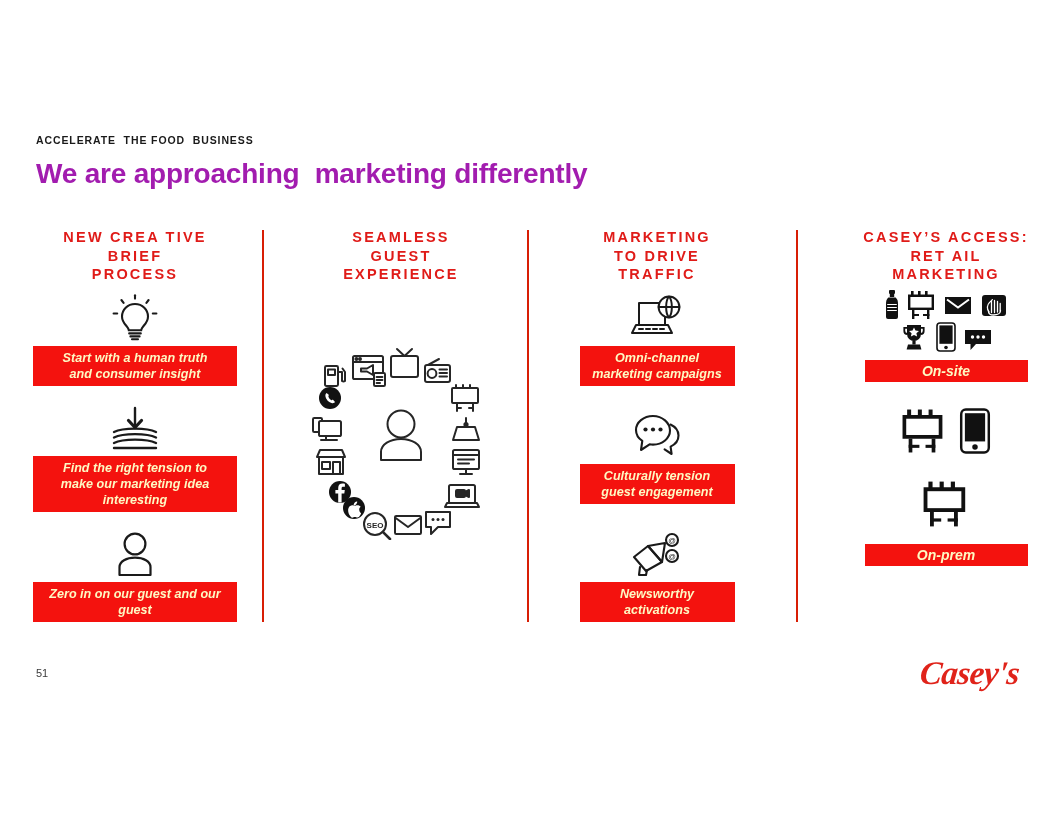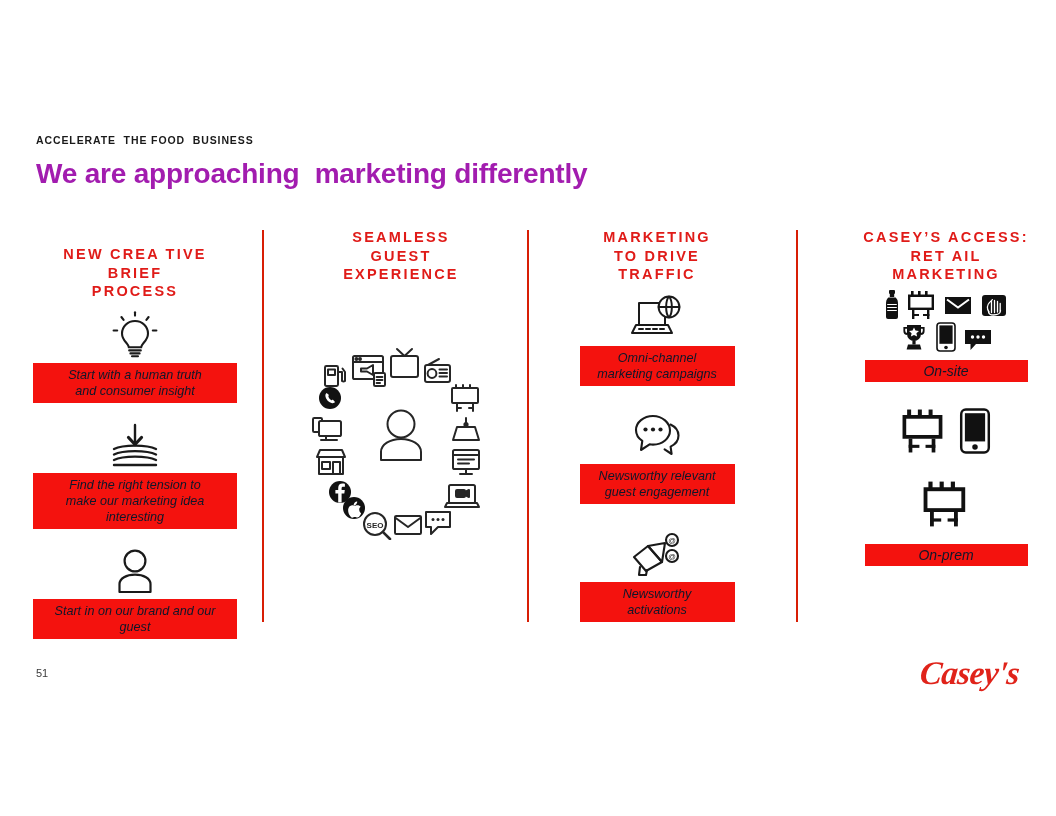--- a/index.html
+++ b/index.html
@@ -43,21 +43,21 @@
     left: 0;
     top: 228px;
     width: 1056px;
     height: 400px;
   }
   .col {
     position: absolute;
     top: 0;
     width: 230px;
   }
-  .col-1 { left: 20px; margin-top: 17px; }
+  .col-1 { left: 20px; }
   .col-2 { left: 286px; }
   .col-3 { left: 542px; }
   .col-4 { left: 831px; }
 
   .divider {
     position: absolute;
     top: 2px;
     width: 2px;
     height: 392px;
     background: #D81E05;
@@ -81,23 +81,23 @@
   .icon-wrap {
     display: flex;
     align-items: center;
     justify-content: center;
   }
   .icon-wrap svg { display: block; }
 
   
   .banner {
     background: #F4120E;
-    color: #0f172a;
+    color: #fef9c3;
     font-style: italic;
-    font-weight: normal;
+    font-weight: bold;
     text-align: center;
     font-size: 12.6px;
     line-height: 16px;
     padding: 4px 6px;
     white-space: pre-line;
     box-sizing: border-box;
   }
 
   
   .c1-item { margin: 0 auto; width: 204px; }
@@ -194,21 +194,21 @@
 
     <div class="c1-item" style="margin-top:14px;">
       <div class="icon-wrap c1-icon">
         <svg width="44" height="50" viewBox="0 0 44 50">
           <g fill="none" stroke="#1a1a1a" stroke-width="2.2" stroke-linecap="round" stroke-linejoin="round">
             <circle cx="22" cy="15" r="10.4"></circle>
             <path d="M6.5 46 L6.5 38 C6.5 32.4 13.4 28.6 22 28.6 C30.6 28.6 37.5 32.4 37.5 38 L37.5 46 Z"></path>
           </g>
         </svg>
       </div>
-      <div class="banner">Start in on our brand and our
+      <div class="banner">Zero in on our guest and our
 guest</div>
     </div>
   </div>
 
   <div class="col col-2">
     <div class="col-head">SEAMLESS
 GUEST
 EXPERIENCE</div>
 
     <div class="icon-wrap" style="margin-top:56px;">
@@ -353,21 +353,21 @@
         <svg width="50" height="46" viewBox="0 0 50 46">
           <g fill="none" stroke="#1a1a1a" stroke-width="2.1" stroke-linecap="round" stroke-linejoin="round">
             <path d="M21 3 C11.6 3 4 9.3 4 17 C4 21.4 6.4 25.3 10.3 27.9 L9 37 L17.6 31.3 C18.7 31.5 19.8 31.6 21 31.6 C30.4 31.6 38 25.3 38 17.6 C38 9.9 30.4 3 21 3 Z"></path>
             <circle cx="13.5" cy="16.5" r="2.1" fill="#1a1a1a" stroke="none"></circle>
             <circle cx="21" cy="16.5" r="2.1" fill="#1a1a1a" stroke="none"></circle>
             <circle cx="28.5" cy="16.5" r="2.1" fill="#1a1a1a" stroke="none"></circle>
             <path d="M38.5 11.5 C43.5 13.8 46.5 18 46.5 22.6 C46.5 27.3 43.4 31.4 38.6 33.6 L39.6 41 L32.6 36.4"></path>
           </g>
         </svg>
       </div>
-      <div class="banner">Newsworthy relevant
+      <div class="banner">Culturally tension
 guest engagement</div>
     </div>
 
     <div class="c3-item" style="margin-top:22px;">
       <div class="icon-wrap c3-icon">
         <svg width="52" height="46" viewBox="0 0 52 46">
           <g fill="none" stroke="#1a1a1a" stroke-width="2.1" stroke-linecap="round" stroke-linejoin="round">
             <path d="M3 26 L17 15 L31 31 L15 40 Z"></path>
             <path d="M9 36 L8 44 L15 44 L16 39"></path>
             <path d="M31 31 L34 12 L17 15 Z"></path>

